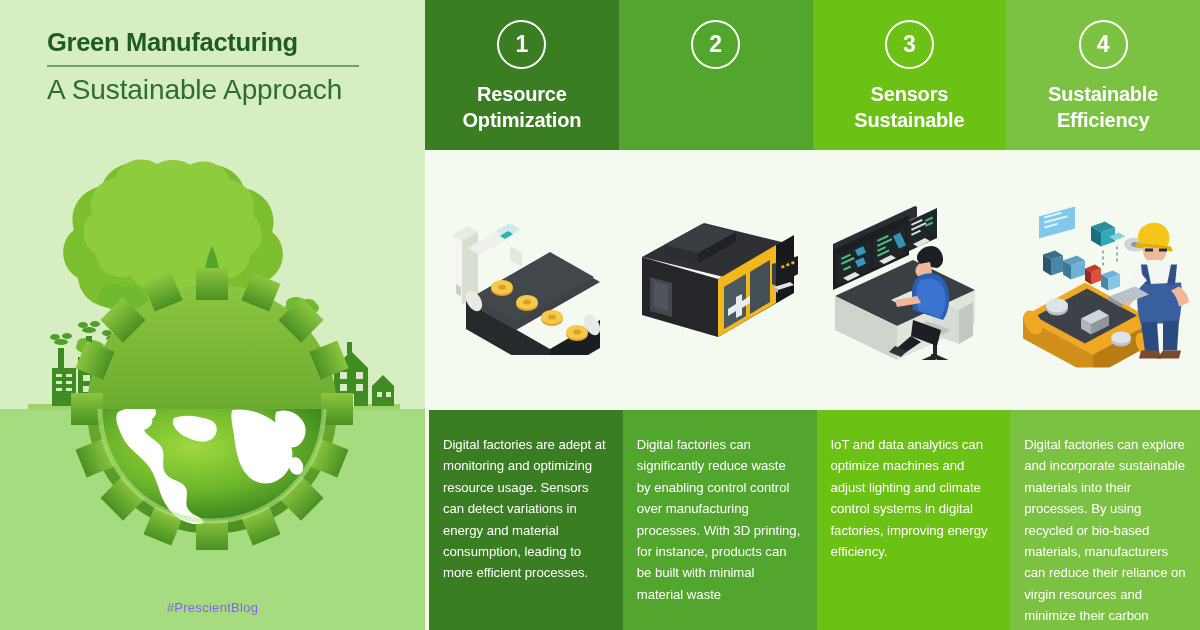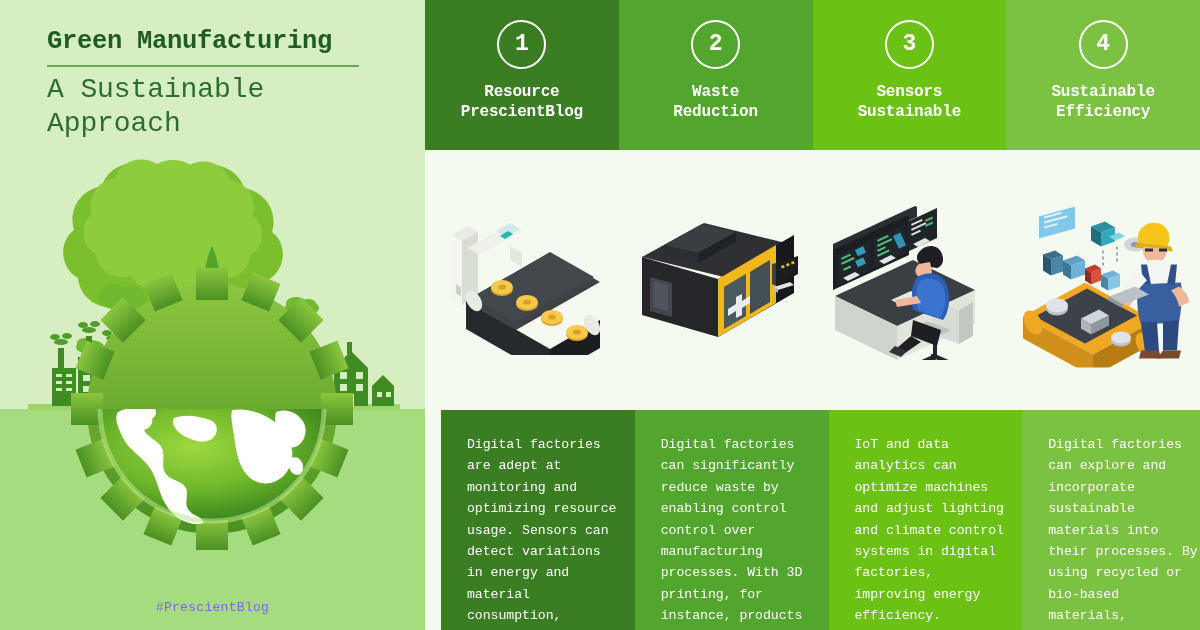--- a/index.html
+++ b/index.html
@@ -1,19 +1,19 @@
 <!DOCTYPE html>
 <html><head>
 <meta charset="utf-8">
 <style>
   * { margin:0; padding:0; box-sizing:border-box; }
   html,body { width:1200px; height:630px; overflow:hidden; }
   body { font-family:"Liberation Sans", sans-serif; background:#f4faf0; }
 
-  .canvas { position:relative; width:1200px; height:630px; overflow:hidden;font-family:Liberation Mono, monospace; }
+  .canvas { position:relative; width:1200px; height:630px; overflow:hidden; }
 
   
   .left-panel { position:absolute; left:0; top:0; width:425px; height:630px; overflow:hidden; }
   .left-sky   { position:absolute; left:0; top:0; width:425px; height:409px; background:#d7eec2; }
   .left-ground{ position:absolute; left:0; top:409px; width:425px; height:221px; background:#a5dc80; }
 
   .title-block { position:absolute; left:47px; top:26px; width:350px; z-index:6; }
   .title-main { font-size:25.5px; font-weight:bold; color:#1f5c22; line-height:1.26; letter-spacing:-0.3px; }
   .title-rule { width:312px; height:2px; background:#67a85c; margin:7px 0 6px 0; }
   .title-sub  { font-size:28px; color:#2c6e2e; line-height:1.2; letter-spacing:-0.1px; }
@@ -32,28 +32,28 @@
   .col-head::after { content:""; position:absolute; left:50%; bottom:-34px;
               transform:translateX(-50%); width:0; height:0;
               border-left:41px solid transparent; border-right:41px solid transparent;
               border-top:34px solid var(--c); }
   .col-head-bg { position:absolute; inset:0; background:var(--c); }
 
   .badge { position:relative; margin-top:20px; width:49px; height:49px; border-radius:50%;
            border:2.6px solid #ffffff; display:flex; align-items:center; justify-content:center;
            color:#ffffff; font-size:23px; font-weight:bold; line-height:1; }
   .col-title { position:relative; margin-top:13px; text-align:center; color:#ffffff;
-               font-size:16px; font-weight:bold; line-height:1.28; letter-spacing:-0.2px; }
+               font-size:20px; font-weight:bold; line-height:1.28; letter-spacing:-0.2px; }
 
   .col-art { position:absolute; left:0; top:150px; width:100%; height:260px;
              background:#f4faf0; }
   .col-art svg { position:absolute; left:50%; top:50%; transform:translate(-50%,-50%); }
 
-  .col-body { position:absolute; left:16px; top:410px; width:100%; height:220px;
-              background:var(--c); padding:24px 14px 10px 26px; }
+  .col-body { position:absolute; left:4px; top:410px; width:100%; height:220px;
+              background:var(--c); padding:24px 14px 10px 14px; }
   .col-body p { color:#ffffff; font-size:13.2px; line-height:1.62; letter-spacing:-0.05px;
                 text-align:left; }
 </style>
 </head>
 <body>
 
 <div class="canvas">
 
   <div class="left-panel">
     <div class="left-sky"></div>
@@ -259,21 +259,21 @@
   </div>
 
   <div class="cols">
 
     <div class="col" style="--c:#3b7d22">
       <div class="col-head">
         <div class="col-head-bg"></div>
         <div class="badge">1</div>
         <div class="col-title">
           <div>Resource</div>
-          <div>PrescientBlog</div>
+          <div>Optimization</div>
         </div>
       </div>
       <div class="col-art">
         <svg width="176" height="150" viewBox="0 0 176 150">
 
           <path fill="#e8ebe4" d="M18 30 l16 -9 l10 6 l-16 9 z"></path>
           <path fill="#f4f6f1" d="M18 30 l10 6 v64 l-10 -6 z"></path>
           <path fill="#d9ded3" d="M28 36 l16 -9 v64 l-16 9 z"></path>
           <path fill="#eef1ea" d="M34 21 l42 -24 l12 7 l-42 24 z" transform="translate(0,22)"></path>
           <path fill="#e4e8de" d="M76 19 l12 7 v14 l-12 -7 z" transform="translate(0,22)"></path>
@@ -309,24 +309,20 @@
       </div>
       <div class="col-body">
         <p>Digital factories are adept at monitoring and optimizing resource usage. Sensors can detect variations in energy and material consumption, leading to more efficient processes.</p>
       </div>
     </div>
 
     <div class="col" style="--c:#52a52d">
       <div class="col-head">
         <div class="col-head-bg"></div>
         <div class="badge">2</div>
-        <div class="col-title">
-          <div>Waste</div>
-          <div>Reduction</div>
-        </div>
       </div>
       <div class="col-art">
         <svg width="176" height="150" viewBox="0 0 176 150">
 
           <path fill="#2e3034" d="M14 52 l62 -34 l90 22 l-62 34 z"></path>
           <path fill="#24262a" d="M14 52 v58 l76 22 v-58 z"></path>
           <path fill="#17181b" d="M90 74 v58 l76 -44 v-58 z"></path>
 
           <path fill="#3a3d42" d="M36 40 l38 -21 l34 8 l-38 21 z"></path>
           <path fill="#2b2e32" d="M36 40 v10 l34 8 v-10 z"></path>

